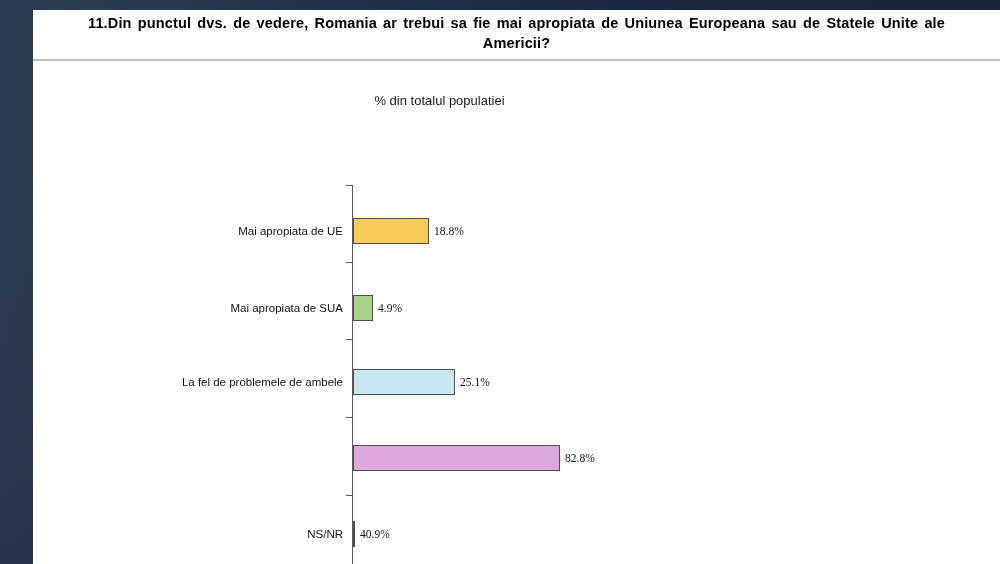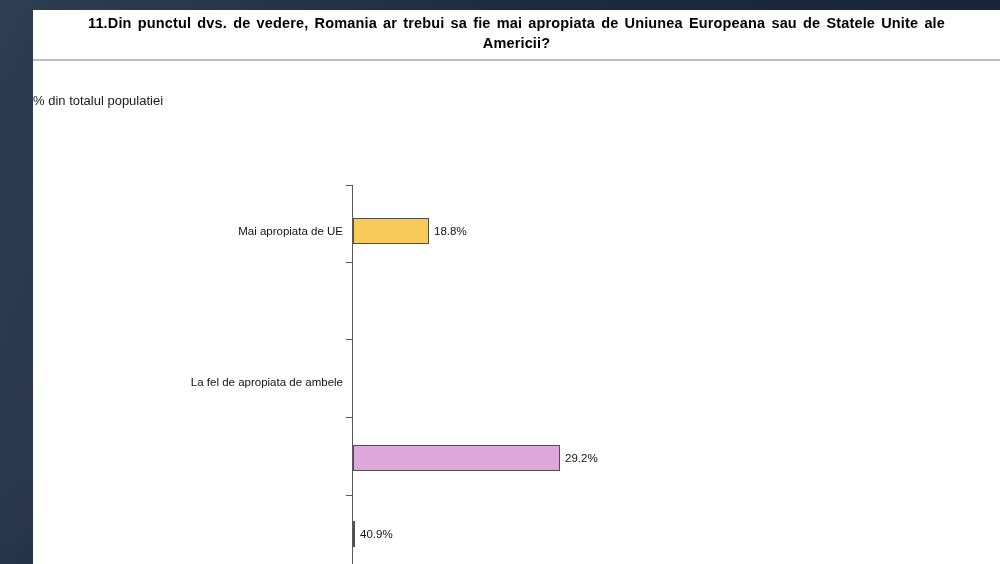--- a/index.html
+++ b/index.html
@@ -76,20 +76,21 @@
     top: 51px;
     width: 967px;
     height: 503px;
   }
 
   .subtitle {
     position: absolute;
     top: 32px;
     left: 0;
     width: 813px;
+    text-align: center;
     font-size: 13px;
     color: #1a1a1a;
   }
 
   
   .plot {
     position: absolute;
     left: 0;
     top: 0;
     width: 967px;
@@ -139,20 +140,21 @@
   .bar {
     height: 26px;
     border: 1px solid #4f4f4f;
     box-sizing: border-box;
   }
   .bar-value {
     font-size: 11.5px;
     color: #111111;
     margin-left: 5px;
     white-space: nowrap;
+    font-family: Liberation Serif, serif;
   }
 </style>
 </head>
 <body>
 
 <div class="slide-bg"></div>
 
 <div class="card">
 
   <div class="title-bar">
@@ -174,33 +176,45 @@
       <div class="tick" style="top:473px"></div>
 
       <div class="bar-row" style="top:117px">
         <div class="cat-label">Mai apropiata de UE</div>
         <div class="bar-wrap">
           <div class="bar" style="width:76px;background:#f7ca5a"></div>
           <div class="bar-value">18.8%</div>
         </div>
       </div>
 
+      <div class="bar-row" style="top:194px">
+        <div class="cat-label">Mai apropiata de SUA</div>
+        <div class="bar-wrap">
+          <div class="bar" style="width:20px;background:#a9d18e"></div>
+          <div class="bar-value">4.9%</div>
+        </div>
+      </div>
 
       <div class="bar-row" style="top:268px">
-        <div class="cat-label">La fel de apropiata de ambele</div>
+        <div class="cat-label">La fel de problemele de ambele</div>
+        <div class="bar-wrap">
+          <div class="bar" style="width:102px;background:#c8e6f0"></div>
+          <div class="bar-value">25.1%</div>
+        </div>
       </div>
 
       <div class="bar-row" style="top:344px">
         <div class="bar-wrap">
           <div class="bar" style="width:207px;background:#dfa8dd"></div>
-          <div class="bar-value">29.2%</div>
+          <div class="bar-value">82.8%</div>
         </div>
       </div>
 
       <div class="bar-row" style="top:420px">
+        <div class="cat-label">NS/NR</div>
         <div class="bar-wrap">
           <div class="bar" style="width:2px;background:#d9d9d9"></div>
           <div class="bar-value">40.9%</div>
         </div>
       </div>
     </div>
   </div>
 </div>
 
 </body></html>

